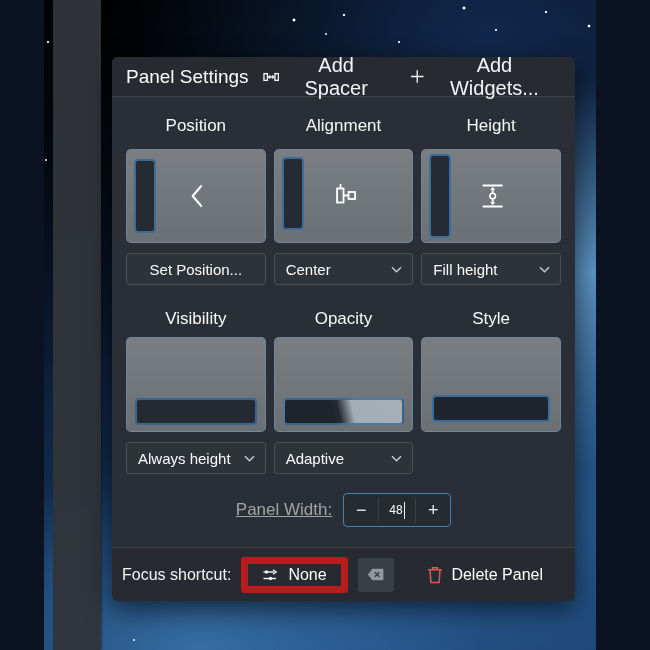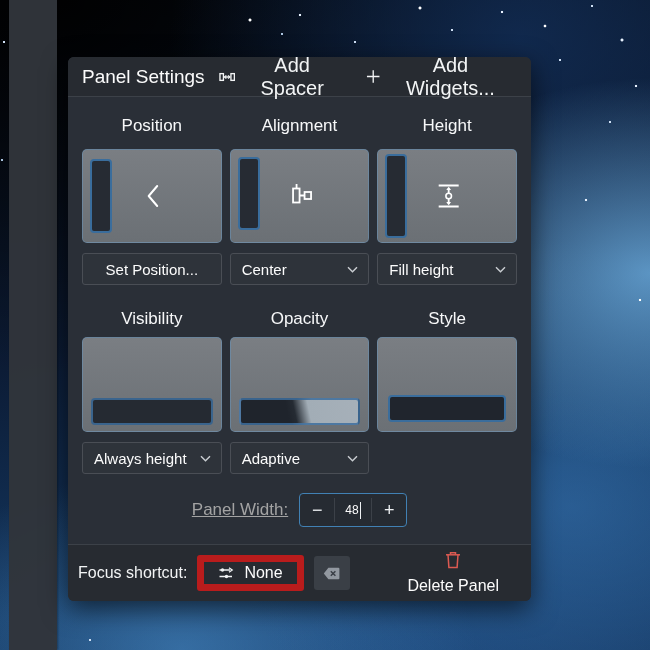--- a/index.html
+++ b/index.html
@@ -1,20 +1,20 @@
 <!DOCTYPE html>
 <html><head>
 <meta charset="utf-8">
 <style>
   * { margin:0; padding:0; box-sizing:border-box; }
   html,body { width:650px; height:650px; overflow:hidden; }
   body { font-family:"Liberation Sans","DejaVu Sans",sans-serif; color:#f4f6f7; background:#0b1322; }
 
   
-  .scene { position:relative; width:650px; height:650px; overflow:hidden; }
+  .scene { position:relative; width:552px; height:650px; overflow:hidden;margin-left:44px; }
   .wallpaper { position:absolute; inset:0;
     background-image:
       radial-gradient(420px 300px at 100% 42%, rgba(110,175,225,0.80), transparent 65%),
       radial-gradient(500px 380px at 88% 78%, rgba(55,115,175,0.60), transparent 70%),
       radial-gradient(420px 260px at 28% 100%, rgba(80,150,210,0.55), transparent 70%),
       radial-gradient(600px 400px at 65% 104%, rgba(35,85,145,0.55), transparent 75%),
       radial-gradient(500px 400px at 80% 6%, rgba(18,45,85,0.85), transparent 70%),
       radial-gradient(700px 500px at 8% 0%, rgba(0,0,0,0.92), transparent 75%),
       linear-gradient(165deg, #060a12 0%, #0c1c36 45%, #143861 75%, #0f2b4f 100%);
   }
@@ -101,21 +101,21 @@
   .dlg-footer { flex:0 0 54px; background:#272b31; border-top:1px solid #3c4148;
     display:flex; align-items:center; padding:0 28px 0 10px; gap:10px; }
   .footer-label { font-size:16px; color:#f2f4f5; }
   .shortcut-btn { height:36px; padding:0 14px; border:7px solid #b91c1c; border-radius:3px;
     background:transparent; color:#fcfcfc; font-size:16px; font-family:inherit;
     display:flex; align-items:center; gap:9px; cursor:pointer; }
   .clear-btn { width:36px; height:34px; border:none; border-radius:3px; background:#3a3f46;
     display:flex; align-items:center; justify-content:center; cursor:default; }
   .f-spacer { flex:1; }
   .delete-btn { display:flex; align-items:center; gap:8px; background:transparent; border:none;
-    color:#fcfcfc; font-size:16px; font-family:inherit; padding:6px 4px; border-radius:3px; cursor:pointer;flex-direction:column; }
+    color:#fcfcfc; font-size:16px; font-family:inherit; padding:6px 4px; border-radius:3px; cursor:pointer; }
 </style>
 </head>
 <body>
 
 <div class="scene">
   <div class="wallpaper"></div>
   <div class="stars"></div>
   <div class="side-panel"></div>
 
   <div class="dialog">

